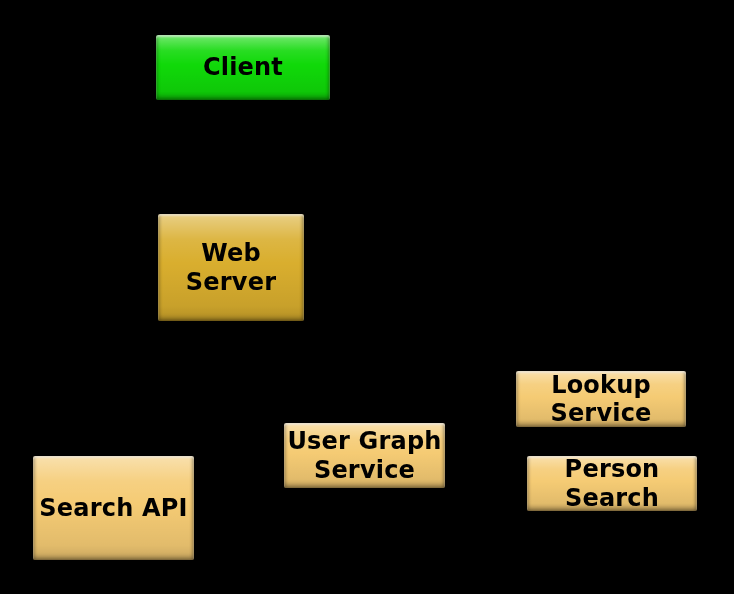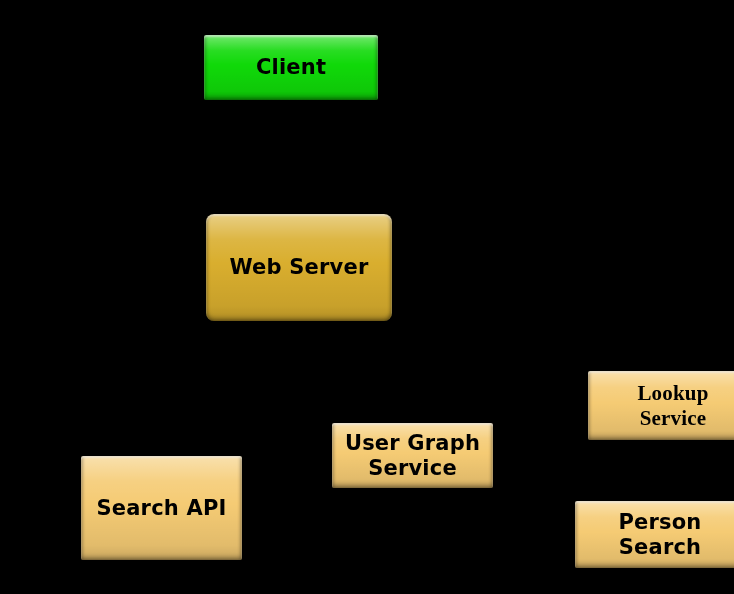--- a/index.html
+++ b/index.html
@@ -17,50 +17,49 @@
   }
   .node {
     position: absolute;
     display: flex;
     flex-direction: column;
     align-items: center;
     justify-content: center;
     text-align: center;
     color: #0b0800;
     font-weight: 700;
-    font-size: 21px;
+    font-size: 24px;
     line-height: 1.18;
     letter-spacing: 0.2px;
     border-radius: 2px;
     background-color: var(--fill, #f5cb74);
     background-image: linear-gradient(
       rgba(255,255,255,0.42),
       rgba(255,255,255,0.10) 24%,
       rgba(255,255,255,0.00) 46%,
       rgba(0,0,0,0.08) 86%,
       rgba(0,0,0,0.18) 100%
     );
     box-shadow:
       inset 0 2px 2px rgba(255,255,255,0.55),
       inset 2px 0 3px rgba(0,0,0,0.18),
       inset -2px 0 3px rgba(0,0,0,0.22),
       inset 0 -3px 4px rgba(0,0,0,0.30),
       3px 6px 8px rgba(0,0,0,0.85);
-    margin-left: 48px;
   }
   .node .line { display: block; }
   .node .line:empty { display: none; }
 
   
   .pos-client            { left: 156px; top: 35px;  width: 174px; height: 65px;  }
-  .pos-web-server        { left: 158px; top: 214px; width: 186px; height: 107px; border-radius: 8px; }
+  .pos-web-server        { left: 158px; top: 214px; width: 146px; height: 107px; }
   .pos-search-api        { left: 33px;  top: 456px; width: 161px; height: 104px; }
   .pos-user-graph-service{ left: 284px; top: 423px; width: 161px; height: 65px;  }
-  .pos-lookup-service    { left: 540px; top: 371px; width: 170px; height: 69px; font-family: Liberation Serif, serif;  }
-  .pos-person-server     { left: 527px; top: 501px; width: 170px; height: 67px;  }
+  .pos-lookup-service    { left: 516px; top: 371px; width: 170px; height: 56px;  }
+  .pos-person-server     { left: 527px; top: 456px; width: 170px; height: 55px;  }
 </style>
 </head>
 <body>
 
 <div class="stage" style="background: rgb(0, 0, 0);">
 
   <div class="node pos-client" style="--fill: #10d909; color: rgb(0, 0, 0);">
     <span class="line">Client</span>
 
   </div>

